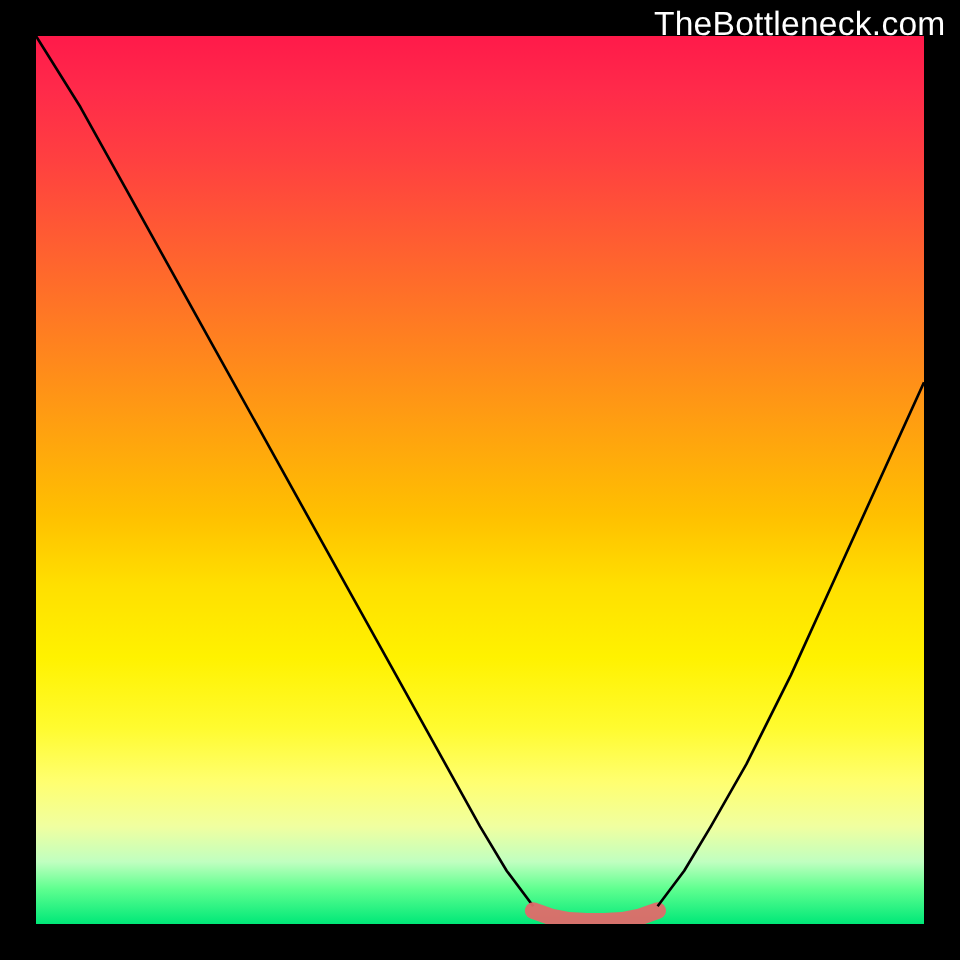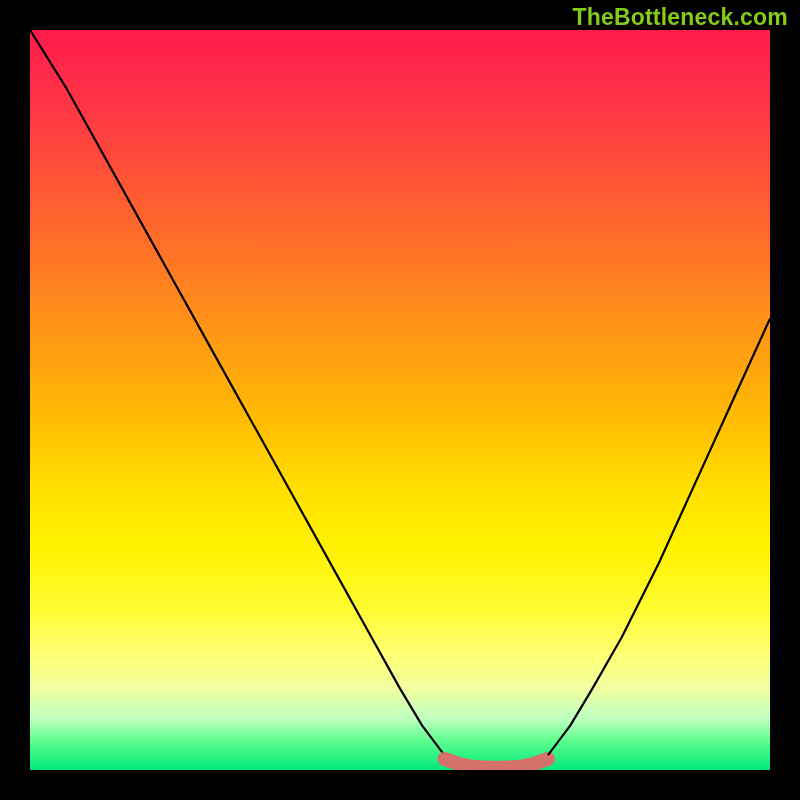--- a/index.html
+++ b/index.html
@@ -8,23 +8,23 @@
     height: 800px;
     background: #000;
     position: relative;
     font-family: Arial, sans-serif;
     overflow: hidden;
   }
   .watermark {
     position: absolute;
     top: 4px;
     right: 12px;
-    color: #84cc16;
-    font-size: 23px;
-    font-weight: 700;
+    color: #ffffff;
+    font-size: 28px;
+    font-weight: 400;
     z-index: 10;
     letter-spacing: 0.2px;
   }
   .plot-area {
     position: absolute;
     left: 30px;
     top: 30px;
     width: 740px;
     height: 740px;
     background: linear-gradient(to bottom,

